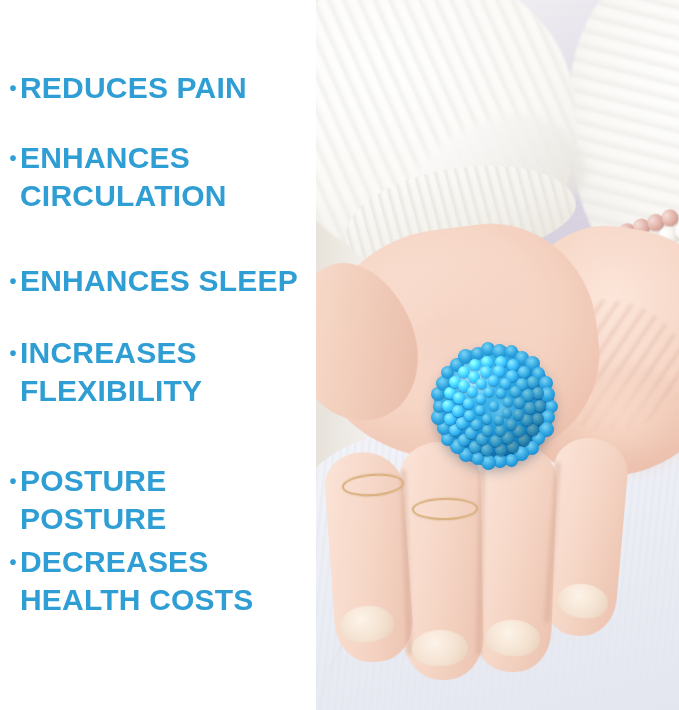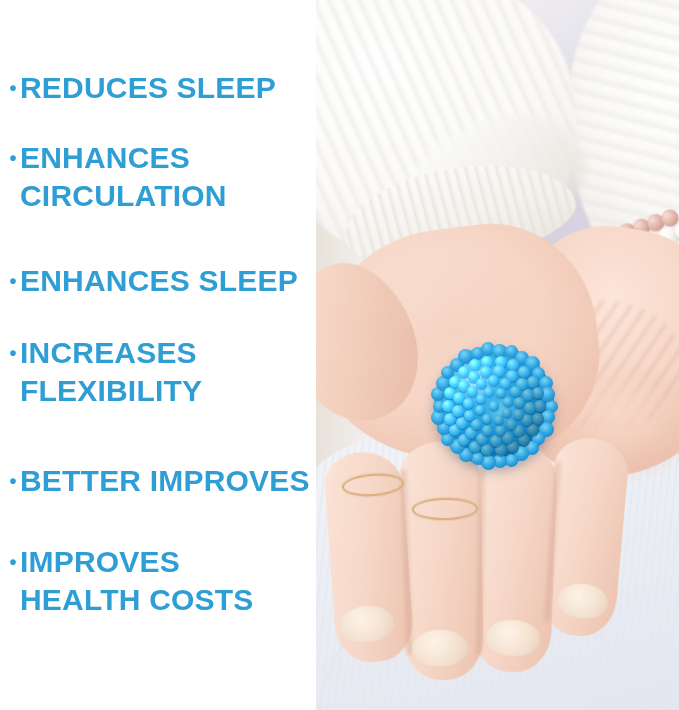--- a/index.html
+++ b/index.html
@@ -336,21 +336,21 @@
 </style>
 </head>
 <body>
 
 <div id="page">
 
   <div id="benefits-panel">
 
     <div class="benefit-item" id="benefit-0">
       <span class="benefit-bullet nosel">•</span>
-      <span class="benefit-label nosel">REDUCES SLEEP</span>
+      <span class="benefit-label nosel">REDUCES PAIN</span>
     </div>
 
     <div class="benefit-item" id="benefit-1">
       <span class="benefit-bullet nosel">•</span>
       <span class="benefit-label nosel">ENHANCES
 CIRCULATION</span>
     </div>
 
     <div class="benefit-item" id="benefit-2">
       <span class="benefit-bullet nosel">•</span>
@@ -358,26 +358,26 @@
     </div>
 
     <div class="benefit-item" id="benefit-3">
       <span class="benefit-bullet nosel">•</span>
       <span class="benefit-label nosel">INCREASES
 FLEXIBILITY</span>
     </div>
 
     <div class="benefit-item" id="benefit-4">
       <span class="benefit-bullet nosel">•</span>
-      <span class="benefit-label nosel">BETTER IMPROVES</span>
+      <span class="benefit-label nosel">POSTURE POSTURE</span>
     </div>
 
     <div class="benefit-item" id="benefit-5">
       <span class="benefit-bullet nosel">•</span>
-      <span class="benefit-label nosel">IMPROVES
+      <span class="benefit-label nosel">DECREASES
 HEALTH COSTS</span>
     </div>
 
   </div>
 
   <div id="photo-panel">
 
     <div class="bg-base"></div>
     <div class="bg-lilac"></div>
     <div class="bg-shadow-left"></div>

